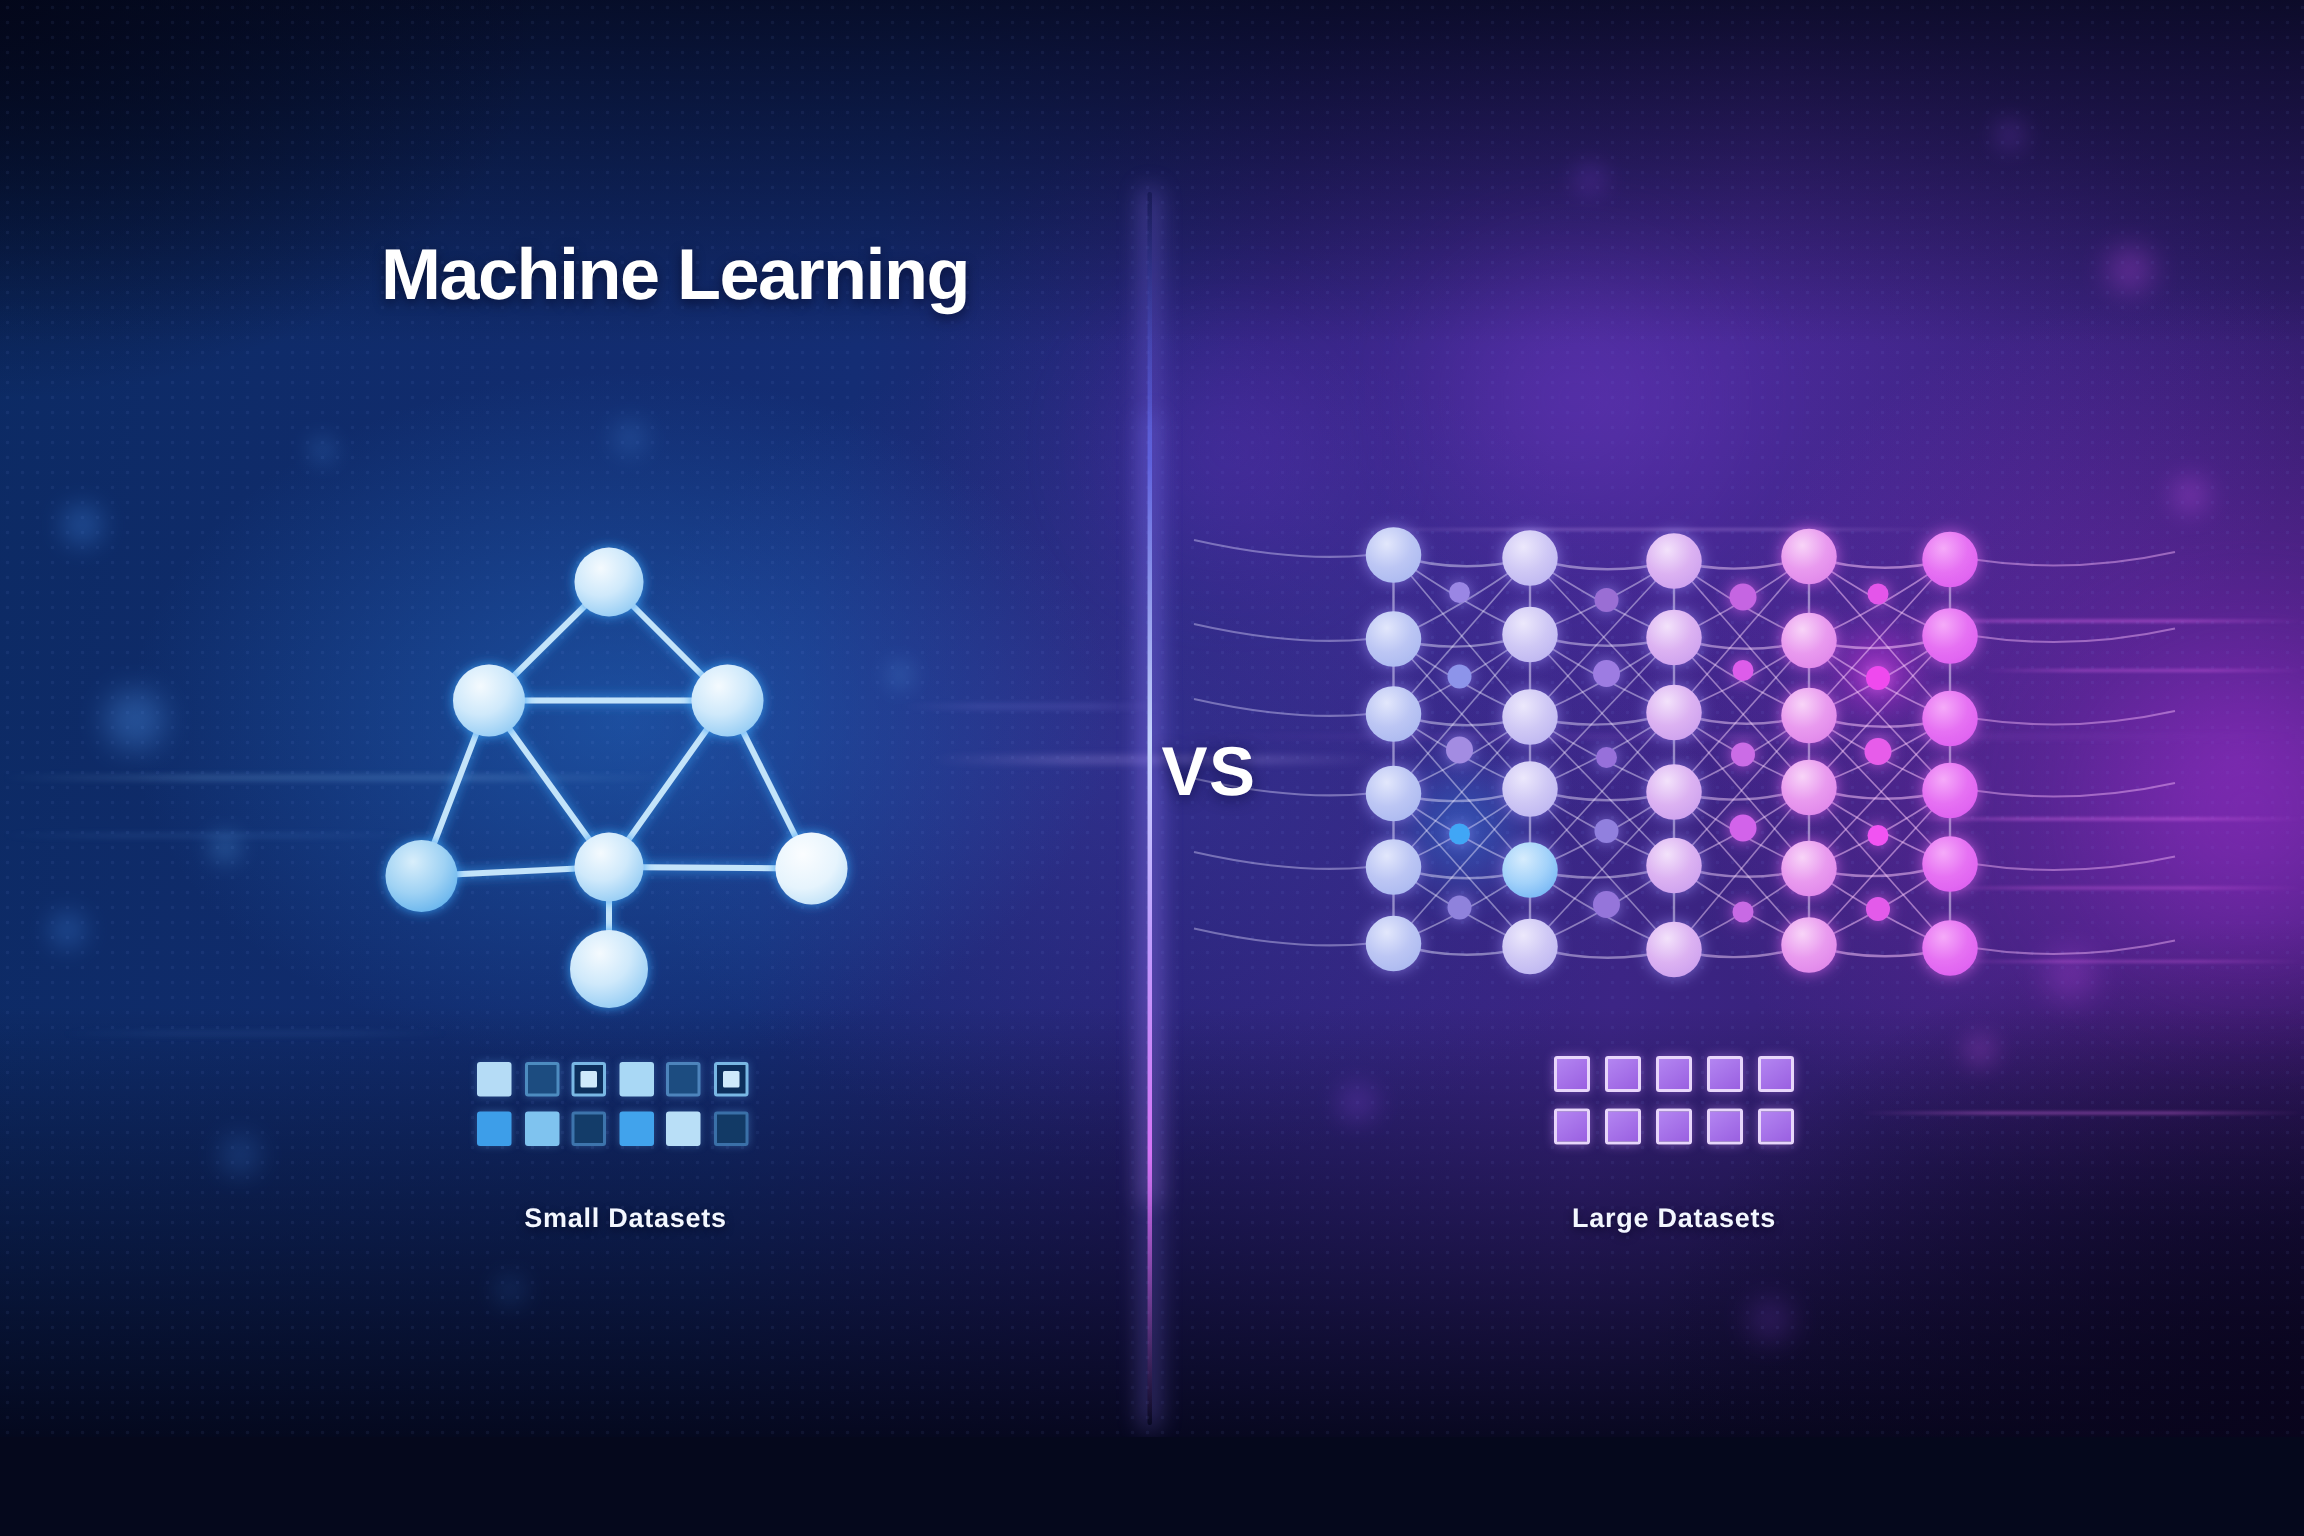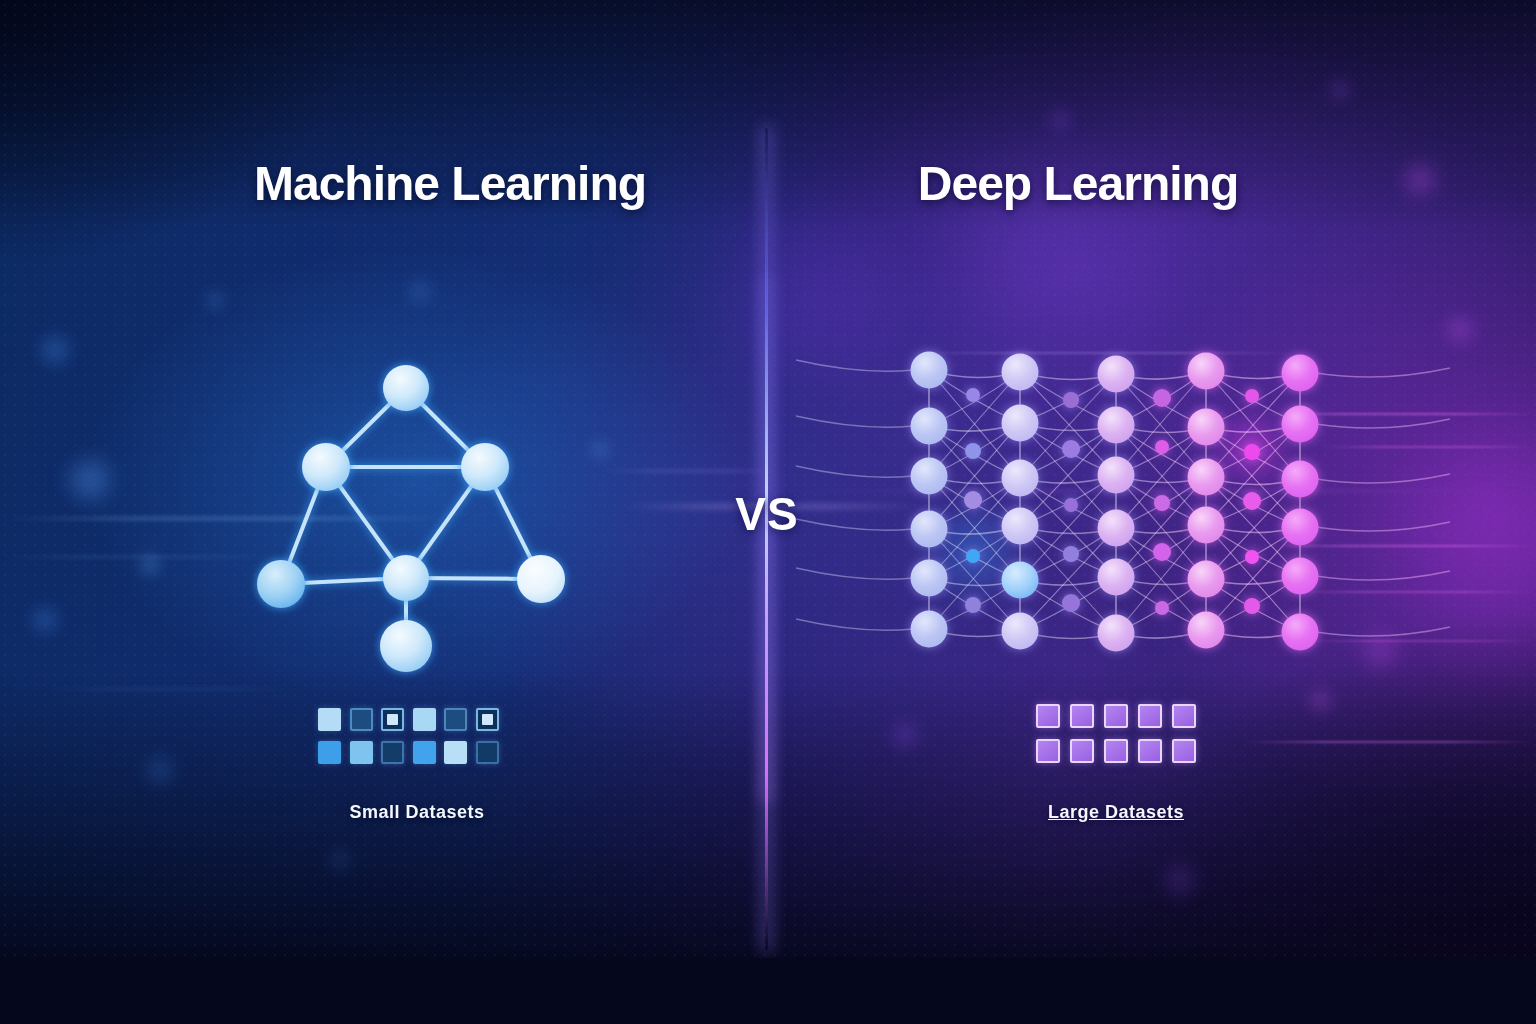--- a/index.html
+++ b/index.html
@@ -382,17 +382,16 @@
       <div class="sq" style="left: 1138px; top: 704px; width: 24px; height: 24px; background: linear-gradient(145deg, rgb(179, 133, 241), rgb(154, 96, 225)); box-shadow: rgba(205, 145, 255, 0.45) 0px 0px 7px; border: 2px solid rgb(232, 214, 251);"></div>
       <div class="sq" style="left: 1172px; top: 704px; width: 24px; height: 24px; background: linear-gradient(145deg, rgb(179, 133, 241), rgb(154, 96, 225)); box-shadow: rgba(205, 145, 255, 0.45) 0px 0px 7px; border: 2px solid rgb(232, 214, 251);"></div>
       <div class="sq" style="left: 1036px; top: 739px; width: 24px; height: 24px; background: linear-gradient(145deg, rgb(179, 133, 241), rgb(154, 96, 225)); box-shadow: rgba(205, 145, 255, 0.45) 0px 0px 7px; border: 2px solid rgb(232, 214, 251);"></div>
       <div class="sq" style="left: 1070px; top: 739px; width: 24px; height: 24px; background: linear-gradient(145deg, rgb(179, 133, 241), rgb(154, 96, 225)); box-shadow: rgba(205, 145, 255, 0.45) 0px 0px 7px; border: 2px solid rgb(232, 214, 251);"></div>
       <div class="sq" style="left: 1104px; top: 739px; width: 24px; height: 24px; background: linear-gradient(145deg, rgb(179, 133, 241), rgb(154, 96, 225)); box-shadow: rgba(205, 145, 255, 0.45) 0px 0px 7px; border: 2px solid rgb(232, 214, 251);"></div>
       <div class="sq" style="left: 1138px; top: 739px; width: 24px; height: 24px; background: linear-gradient(145deg, rgb(179, 133, 241), rgb(154, 96, 225)); box-shadow: rgba(205, 145, 255, 0.45) 0px 0px 7px; border: 2px solid rgb(232, 214, 251);"></div>
       <div class="sq" style="left: 1172px; top: 739px; width: 24px; height: 24px; background: linear-gradient(145deg, rgb(179, 133, 241), rgb(154, 96, 225)); box-shadow: rgba(205, 145, 255, 0.45) 0px 0px 7px; border: 2px solid rgb(232, 214, 251);"></div>
     </div>
 
   <h1 class="title" style="left:450px;top:156px;">Machine Learning</h1>
-  <h1 class="title" style="left:1078px;top:156px;">Deep Learning</h1>
-  <div class="vs" style="left:767px;top:514px;">VS</div>
+  <div class="vs" style="left:806px;top:514px;">VS</div>
   <div class="caption" style="left:417px;top:802px;">Small Datasets</div>
-  <div class="caption" style="left:1116px;top:802px;text-decoration:underline;">Large Datasets</div>
+  <div class="caption" style="left:1116px;top:802px;">Large Datasets</div>
 </div>
 
 </body></html>

